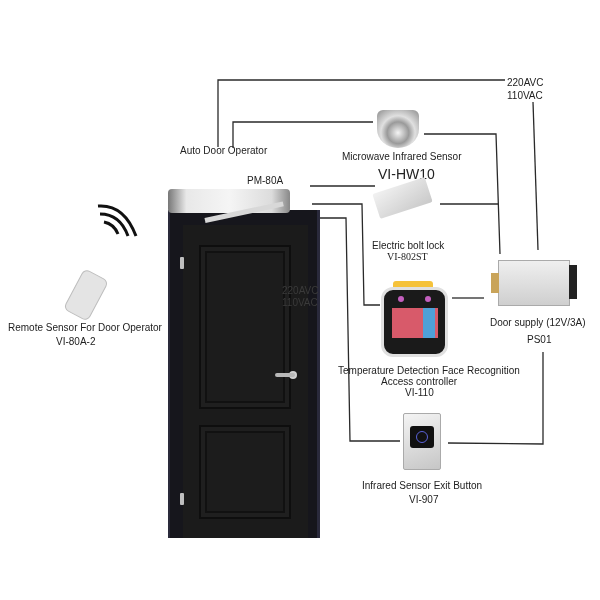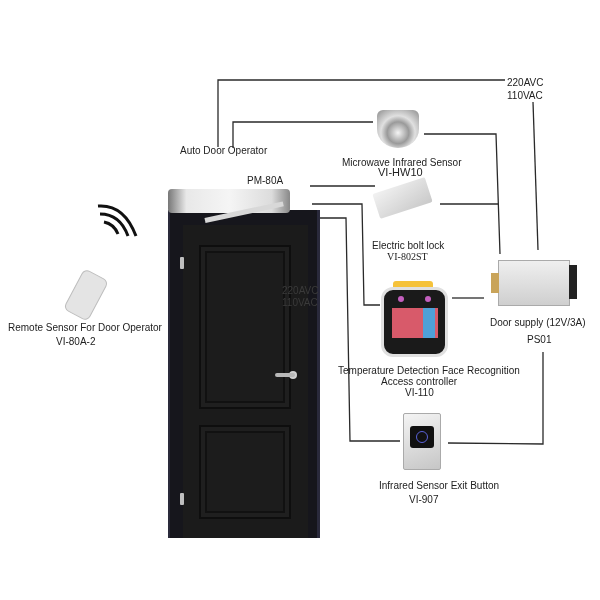--- a/index.html
+++ b/index.html
@@ -78,22 +78,22 @@
 <div class="hinge" style="left:180px; top:493px;"></div>
 <div class="abs operator"></div>
 <div class="abs arm"></div>
 
 <div class="lbl" style="left:282px; top:285px; text-align:left; line-height:12px; color:#3a3a3a;">
   <div>220AVC</div>
   <div>110VAC</div>
 </div>
 
 <div class="abs sensor"></div>
-<div class="lbl" style="left:342px; top:157px;">Microwave Infrared Sensor</div>
-<div class="lbl" style="left:378px; top:166px; font-size:11px;">VI-HW10</div>
+<div class="lbl" style="left:342px; top:151px;">Microwave Infrared Sensor</div>
+<div class="lbl" style="left:378px; top:166px; font-size:14px;">VI-HW10</div>
 
 <div class="abs bolt"></div>
 <div class="lbl" style="left:372px; top:240px;">Electric bolt lock</div>
 <div class="lbl" style="left:387px; top:251px;font-family:Liberation Serif, serif;">VI-802ST</div>
 
 <div class="abs psu">
   <div class="psu-term-l"></div>
   <div class="psu-term-r"></div>
 </div>
 <div class="lbl" style="left:490px; top:317px;">Door supply (12V/3A)</div>
@@ -109,21 +109,21 @@
 </div>
 <div class="lbl" style="left:338px; top:365px;">Temperature Detection Face Recognition</div>
 <div class="lbl" style="left:381px; top:376px;">Access controller</div>
 <div class="lbl" style="left:405px; top:387px;">VI-110</div>
 
 <div class="abs exitbtn">
   <div class="exit-pad">
     <div class="exit-ring"></div>
   </div>
 </div>
-<div class="lbl" style="left:379px; top:480px;text-align:right;">Infrared Sensor Exit Button</div>
+<div class="lbl" style="left:362px; top:480px;text-align:right;">Infrared Sensor Exit Button</div>
 <div class="lbl" style="left:409px; top:494px;">VI-907</div>
 
 <svg class="abs" style="left:94px; top:200px;" width="50" height="40">
   <path d="M4,6 Q30,4 42,36" stroke="#111" stroke-width="3" fill="none"></path>
   <path d="M6,14 Q26,14 34,36" stroke="#111" stroke-width="3" fill="none"></path>
   <path d="M10,22 Q20,24 24,34" stroke="#111" stroke-width="3" fill="none"></path>
 </svg>
 <div class="abs remote"></div>
 <div class="lbl" style="left:8px; top:322px;">Remote Sensor For Door Operator</div>
 <div class="lbl" style="left:56px; top:336px;">VI-80A-2</div>

